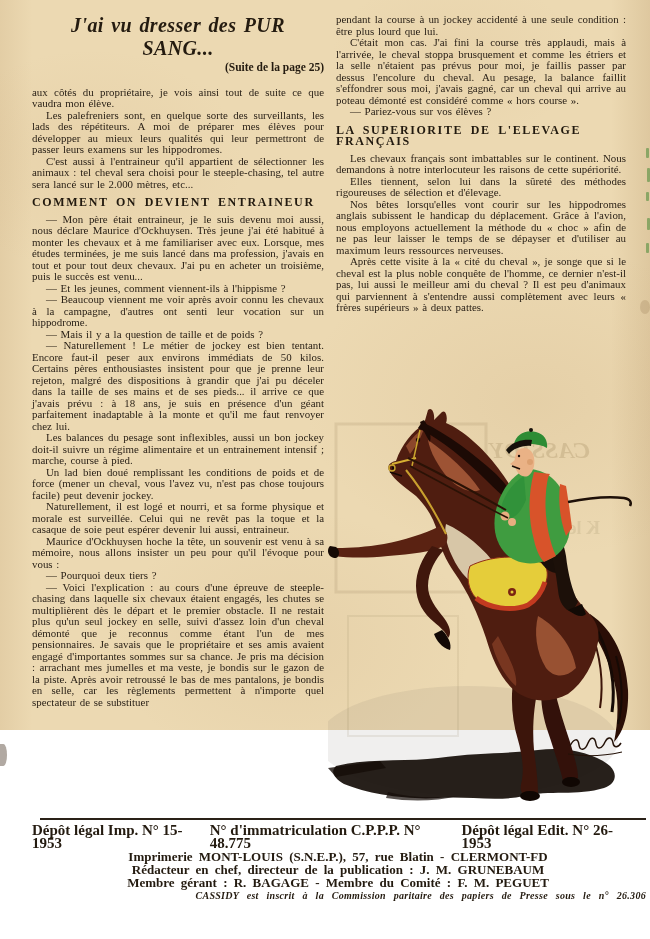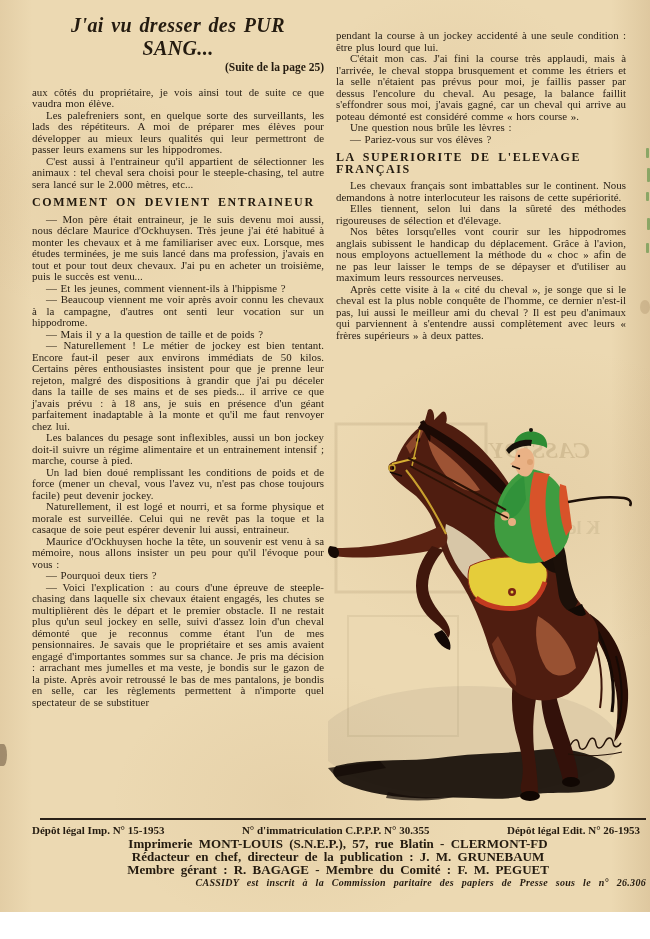--- a/index.html
+++ b/index.html
@@ -1,46 +1,46 @@
 <!DOCTYPE html>
 <html lang="fr"><head>
 <meta charset="utf-8">
 <style>
   html,body{margin:0;padding:0;}
   body{width:650px;height:939px;overflow:hidden;}
   .page{
-    position:relative;width:650px;height:912px;box-sizing:border-box;
+    position:relative;width:650px;height:730px;box-sizing:border-box;
     font-family:"Liberation Serif","DejaVu Serif",serif;
     color:#2b2218;
     background:
       radial-gradient(ellipse 220px 160px at 14% 22%, rgba(190,150,100,.10), transparent 70%),
       radial-gradient(ellipse 320px 220px at 82% 55%, rgba(180,140,90,.12), transparent 72%),
       radial-gradient(ellipse 260px 190px at 45% 88%, rgba(170,130,80,.09), transparent 70%),
       radial-gradient(ellipse 180px 120px at 70% 8%, rgba(185,145,95,.08), transparent 70%),
       linear-gradient(90deg, rgba(160,120,70,.12), rgba(0,0,0,0) 5%, rgba(0,0,0,0) 94%, rgba(150,110,60,.16)),
       #ecd9b2;
   }
   .col{position:absolute;top:10px;text-align:justify;font-size:10.9px;line-height:11.5px;}
   .col1{left:32px;width:292px;}
-  .col2{left:336px;top:30px;width:290px;}
+  .col2{left:336px;top:14px;width:290px;}
   .title{
     font-style:italic;font-weight:bold;font-size:20px;line-height:23px;
     text-align:center;letter-spacing:.4px;word-spacing:2px;margin:4px 0 2px;color:#241b10;
   }
   .subtitle{font-weight:bold;font-size:11.5px;text-align:right;margin:0 0 13px;color:#241b10;}
   p{margin:0;text-indent:14px;word-spacing:1px;}
   p.cont{text-indent:0;}
   h2{
     font-size:12px;font-weight:bold;text-align:left;margin:7px 0 5px;
     letter-spacing:1.6px;word-spacing:3px;color:#221a0f;
   }
   .illu{position:absolute;left:328px;top:406px;width:314px;height:407px;}
   .footer{position:absolute;left:30px;right:4px;top:818px;font-weight:bold;color:#241b10;}
   .footer-rule{border-top:2px solid #2a2118;margin:0 0 4px 10px;}
-  .foot-row{display:flex;justify-content:space-between;font-size:11px;line-height:13px;padding:0 6px 0 2px;}
+  .foot-row{display:flex;justify-content:space-between;font-size:15px;line-height:13px;padding:0 6px 0 2px;}
   .foot-line{text-align:center;font-size:13px;line-height:13px;word-spacing:3px;}
   .foot-cassidy{text-align:right;font-style:italic;font-size:10px;line-height:14px;word-spacing:5px;letter-spacing:.3px;}
   .edge-mark{position:absolute;width:3px;background:#6f9a52;opacity:.75;border-radius:1px;}
   .smudge{position:absolute;left:0;top:744px;width:7px;height:22px;background:rgba(60,40,22,.40);border-radius:0 60% 60% 0;}
   .smudge2{position:absolute;left:640px;top:300px;width:10px;height:14px;background:rgba(120,90,50,.18);border-radius:50%;}
 </style>
 </head>
 <body>
 
 <div class="page">
@@ -61,21 +61,20 @@
     <p>Un lad bien doué remplissant les conditions de poids et de force (mener un cheval, vous l'avez vu, n'est pas chose toujours facile) peut devenir jockey.</p>
     <p>Naturellement, il est logé et nourri, et sa forme physique et morale est surveillée. Celui qui ne revêt pas la toque et la casaque de soie peut espérer devenir lui aussi, entraineur.</p>
     <p>Maurice d'Ockhuysen hoche la tête, un souvenir est venu à sa mémoire, nous allons insister un peu pour qu'il l'évoque pour vous :</p>
     <p>— Pourquoi deux tiers ?</p>
     <p>— Voici l'explication : au cours d'une épreuve de steeple-chasing dans laquelle six chevaux étaient engagés, les chutes se multiplièrent dès le départ et le premier obstacle. Il ne restait plus qu'un seul jockey en selle, suivi d'assez loin d'un cheval démonté que je reconnus comme étant l'un de mes pensionnaires. Je savais que le propriétaire et ses amis avaient engagé d'importantes sommes sur sa chance. Je pris ma décision : arrachant mes jumelles et ma veste, je bondis sur le gazon de la piste. Après avoir retroussé le bas de mes pantalons, je bondis en selle, car les règlements permettent à n'importe quel spectateur de se substituer</p>
   </div>
 
   <div class="col col2">
     <p class="cont">pendant la course à un jockey accidenté à une seule condition : être plus lourd que lui.</p>
     <p>C'était mon cas. J'ai fini la course très applaudi, mais à l'arrivée, le cheval stoppa brusquement et comme les étriers et la selle n'étaient pas prévus pour moi, je faillis passer par dessus l'encolure du cheval. Au pesage, la balance faillit s'effondrer sous moi, j'avais gagné, car un cheval qui arrive au poteau démonté est considéré comme « hors course ».</p>
-    <p>Une question nous brûle les lèvres :</p>
     <p>— Pariez-vous sur vos élèves ?</p>
     <h2>LA SUPERIORITE DE L'ELEVAGE FRANÇAIS</h2>
     <p>Les chevaux français sont imbattables sur le continent. Nous demandons à notre interlocuteur les raisons de cette supériorité.</p>
     <p>Elles tiennent, selon lui dans la sûreté des méthodes rigoureuses de sélection et d'élevage.</p>
     <p>Nos bêtes lorsqu'elles vont courir sur les hippodromes anglais subissent le handicap du déplacement. Grâce à l'avion, nous employons actuellement la méthode du « choc » afin de ne pas leur laisser le temps de se dépayser et d'utiliser au maximum leurs ressources nerveuses.</p>
     <p>Après cette visite à la « cité du cheval », je songe que si le cheval est la plus noble conquête de l'homme, ce dernier n'est-il pas, lui aussi le meilleur ami du cheval ? Il est peu d'animaux qui parviennent à s'entendre aussi complètement avec leurs « frères supérieurs » à deux pattes.</p>
   </div>
 
   <svg class="illu" viewBox="0 0 314 407" aria-hidden="true">
 
@@ -173,21 +172,21 @@
     <g>
       <path d="M242,340 c4,-8 8,-8 9,-1 c1,6 6,6 9,-2 c3,-7 7,-6 8,1 c1,6 6,5 9,-2 c3,-6 7,-5 8,1 c1,5 5,5 8,0" fill="none" stroke="#241208" stroke-width="1.5"></path>
       <path d="M240,348 c18,3 36,2 54,-2" fill="none" stroke="#241208" stroke-width="1.2"></path>
     </g>
   </svg>
 
   <div class="footer">
     <div class="footer-rule"></div>
     <div class="foot-row">
       <span>Dépôt légal Imp. N° 15-1953</span>
-      <span>N° d'immatriculation C.P.P.P. N° 30.355</span>
+      <span>N° d'immatriculation C.P.P.P. N° 48.775</span>
       <span>Dépôt légal Edit. N° 26-1953</span>
     </div>
     <div class="foot-line">Imprimerie MONT-LOUIS (S.N.E.P.), 57, rue Blatin - CLERMONT-FD</div>
     <div class="foot-line">Rédacteur en chef, directeur de la publication : J. M. GRUNEBAUM</div>
     <div class="foot-line">Membre gérant : R. BAGAGE - Membre du Comité : F. M. PEGUET</div>
     <div class="foot-cassidy">CASSIDY est inscrit à la Commission paritaire des papiers de Presse sous le n° 26.306</div>
   </div>
 
   <div class="edge-mark" style="top:148px;height:10px;left:646px;"></div>
   <div class="edge-mark" style="top:168px;height:14px;left:647px;"></div>

